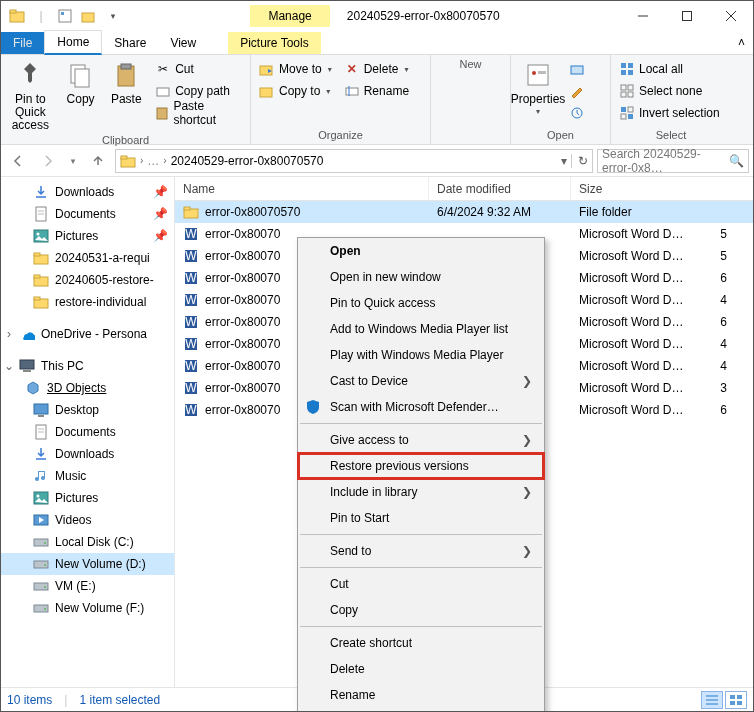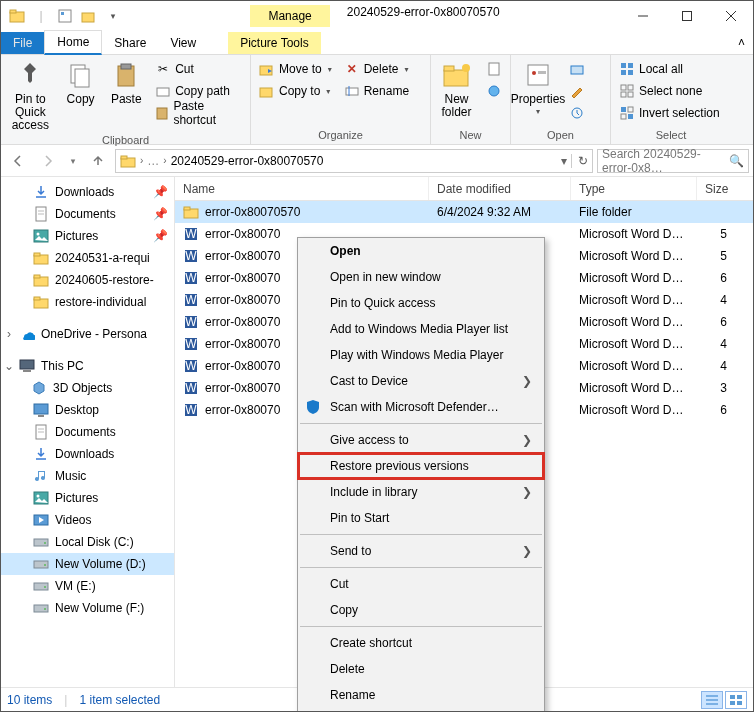--- a/index.html
+++ b/index.html
@@ -1,21 +1,21 @@
 <!DOCTYPE html>
 <html><head>
 <meta charset="utf-8">
 <style>
   * { box-sizing: border-box; margin: 0; padding: 0; font-family: "Segoe UI", Tahoma, sans-serif; font-size: 12px; }
   body { background: #fff; width: 754px; height: 712px; overflow: hidden; border: 1px solid #555; position: relative; }
   
   .titlebar { display: flex; align-items: center; height: 30px; background: #fff; }
   .qat { display: flex; align-items: center; gap: 4px; padding: 0 6px; }
   .qat .ic { width: 20px; height: 20px; display: flex; align-items:center; justify-content:center; }
-  .titlemid { flex: 1; display:flex; justify-content:center; gap: 17px;}
+  .titlemid { flex: 1; display:flex; align-items:center; justify-content:center; gap: 17px;}
   .ctx-tab { background: #fff59d; padding: 4px 18px; font-size: 12px; }
   .title-text { font-size: 12px; }
   .winbtns { display:flex; }
   .winbtn { width: 44px; height: 30px; display:flex; align-items:center; justify-content:center; }
   
   .tabs { display:flex; align-items:center; height: 24px; border-bottom: 1px solid #ddd;}
   .tab { padding: 4px 12px; }
   .tab.file { background:#1979ca; color:#e5e5e5; }
   .tab.active { background:#fff; border:1px solid #ddd; border-bottom: 2px solid #1979ca;}
   .tab.pic { background:#fff59d; }
@@ -223,48 +223,20 @@
               </svg>
             </span>
             <span>Rename</span>
           </div>
       </div>
     </div>
     <div class="label">Organize</div>
   </div>
 
   <div class="group" style="width:80px">
-    <div class="body">
-      <div class="bigbtn">
-        <span class="ic">
-            <svg width="30" height="26">
-              <rect x="2" y="8" width="24" height="16" fill="#ffd86b" stroke="#caa53e"></rect>
-              <rect x="2" y="4" width="10" height="5" fill="#ffd86b" stroke="#caa53e"></rect>
-              <circle cx="24" cy="6" r="4" fill="#f7c948"></circle>
-            </svg>
-          </span>
-        <span>New folder</span>
-      </div>
-      <div class="stack">
-        <div class="smallbtn">
-            <span class="ic">
-              <svg width="14" height="14">
-                <rect x="2" y="1" width="10" height="12" fill="#fff" stroke="#888"></rect>
-              </svg>
-            </span>
-          </div>
-        <div class="smallbtn">
-            <span class="ic">
-              <svg width="14" height="14">
-                <circle cx="7" cy="7" r="5" fill="#63b3ed" stroke="#2b7dc9"></circle>
-              </svg>
-            </span>
-          </div>
-      </div>
-    </div>
     <div class="label">New</div>
   </div>
 
   <div class="group" style="width:100px">
     <div class="body">
       <div class="bigbtn">
         <span class="ic">
             <svg width="26" height="26">
               <rect x="3" y="3" width="20" height="20" fill="#fff" stroke="#888"></rect>
               <circle cx="9" cy="11" r="2" fill="#c0392b"></circle>
@@ -459,21 +431,21 @@
       <div class="navitem" style="padding-left: 18px;">
         <span class="exp">⌄</span>
         <span class="fic">
           <svg width="16" height="14">
             <rect x="1" y="1" width="14" height="9" fill="#54667a" stroke="#2e394a"></rect>
             <rect x="4" y="11" width="8" height="2" fill="#888"></rect>
           </svg>
         </span>
         <span>This PC</span>
       </div>
-      <div class="navitem" style="padding-left: 30px;">
+      <div class="navitem" style="padding-left: 24px; text-decoration: underline;">
         <span class="fic">
           <svg width="16" height="16">
             <path d="M8 2l5 3v6l-5 3-5-3V5z" fill="#6fa8dc" stroke="#3d7db8"></path>
           </svg>
         </span>
         <span>3D Objects</span>
       </div>
       <div class="navitem" style="padding-left: 32px;">
         <span class="fic">
           <svg width="16" height="14">
@@ -562,21 +534,20 @@
             <circle cx="12" cy="7" r="1" fill="#5cb85c"></circle>
           </svg>
         </span>
         <span>New Volume (F:)</span>
       </div>
     </div>
   <div class="content">
     <div class="headers">
       <div class="hcol c-name">Name</div>
       <div class="hcol c-date">Date modified</div>
-      <div class="hcol c-type">Type</div>
       <div class="hcol c-size" style="border-right:none">Size</div>
     </div>
     <div class="rows" id="rows">
         <div class="row selected">
           <div class="cell name c-name">
             <span class="fic">
               <svg width="16" height="14">
                 <rect x="1" y="4" width="14" height="9" fill="#ffd86b" stroke="#caa53e"></rect>
                 <rect x="1" y="2" width="6" height="3" fill="#ffd86b" stroke="#caa53e"></rect>
               </svg>

